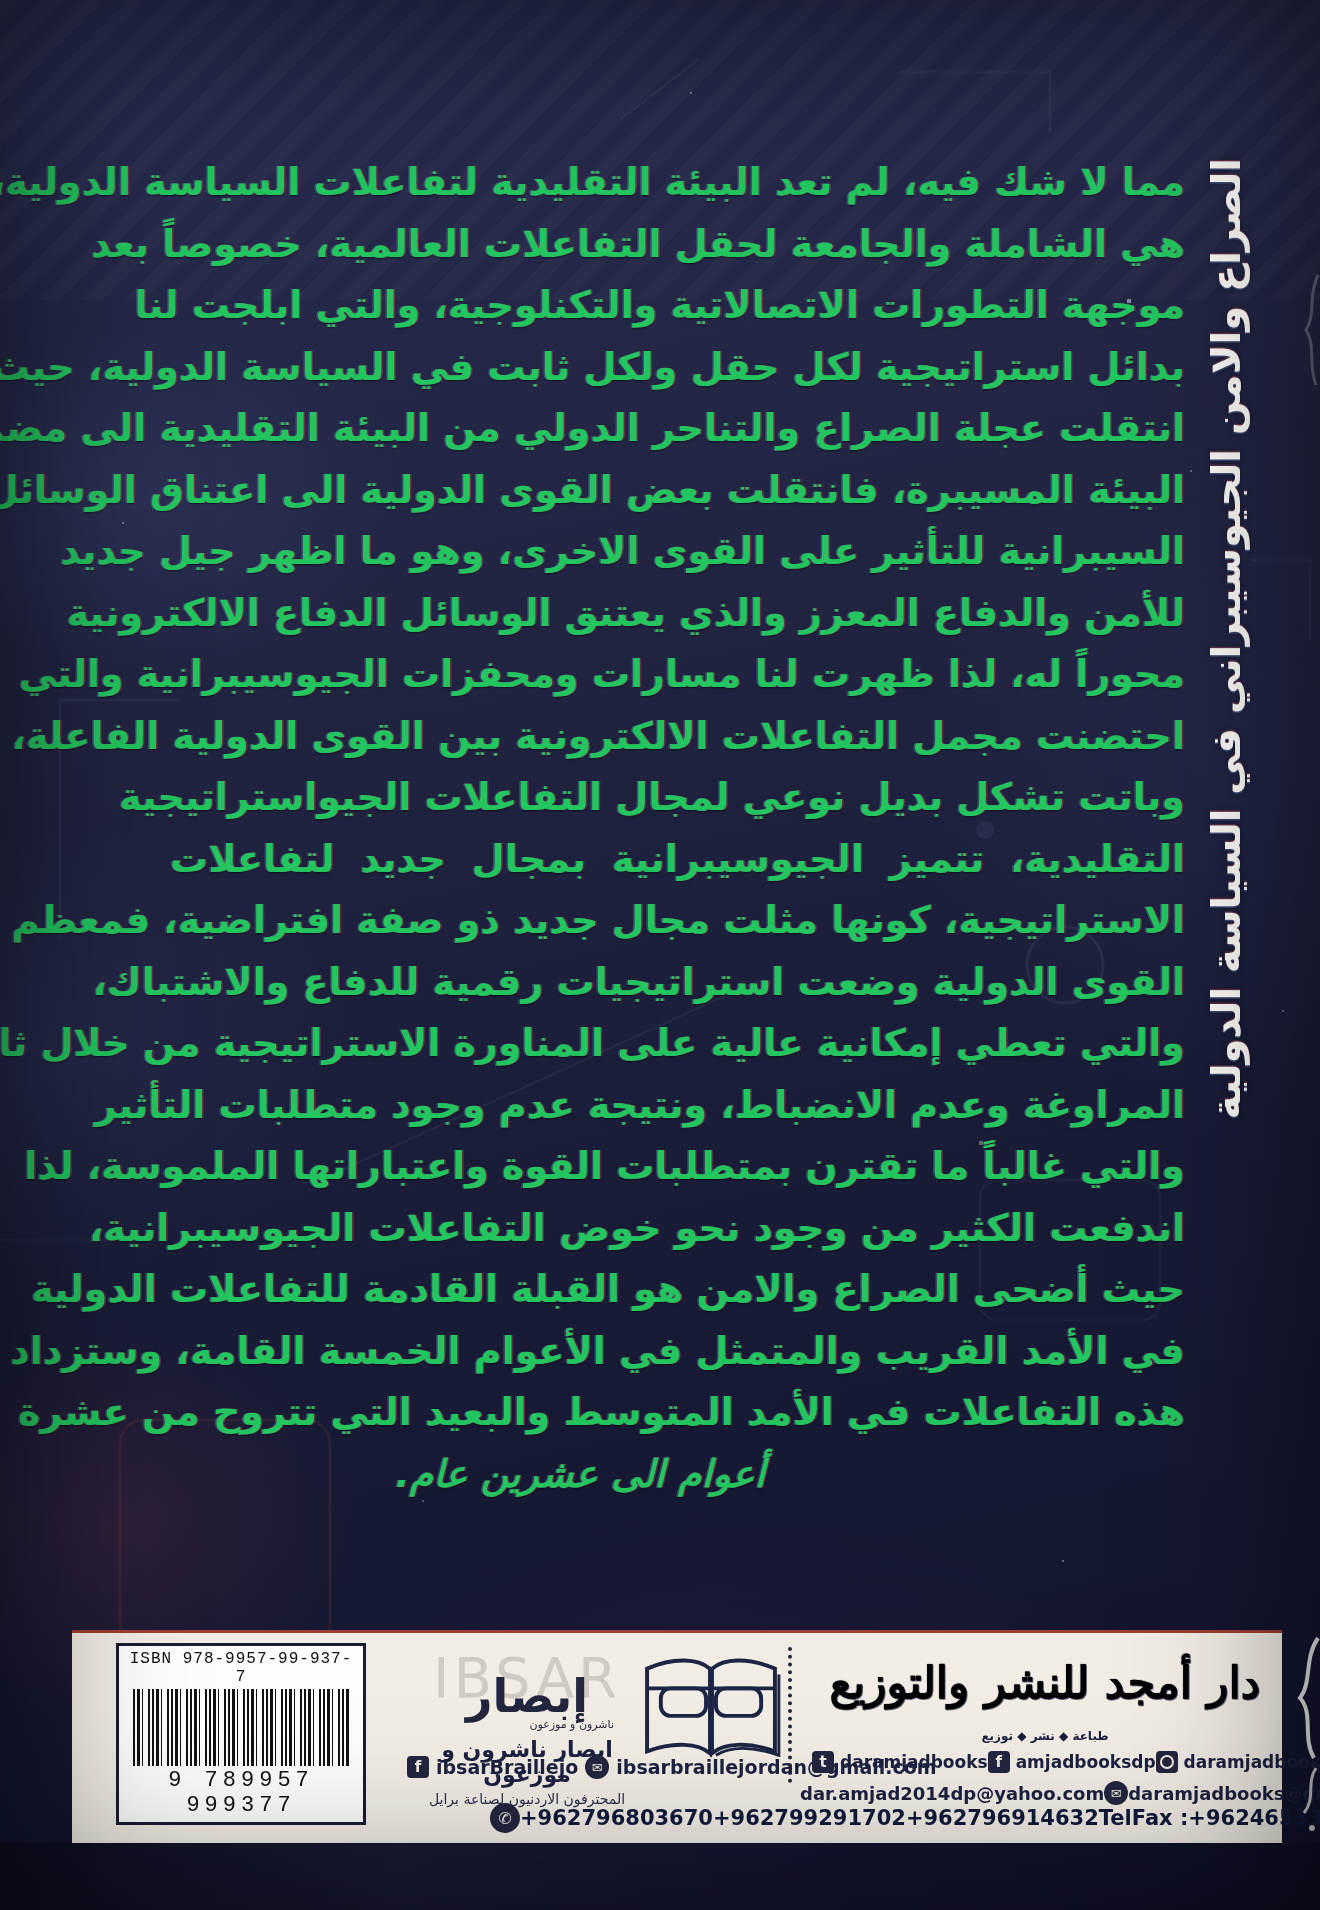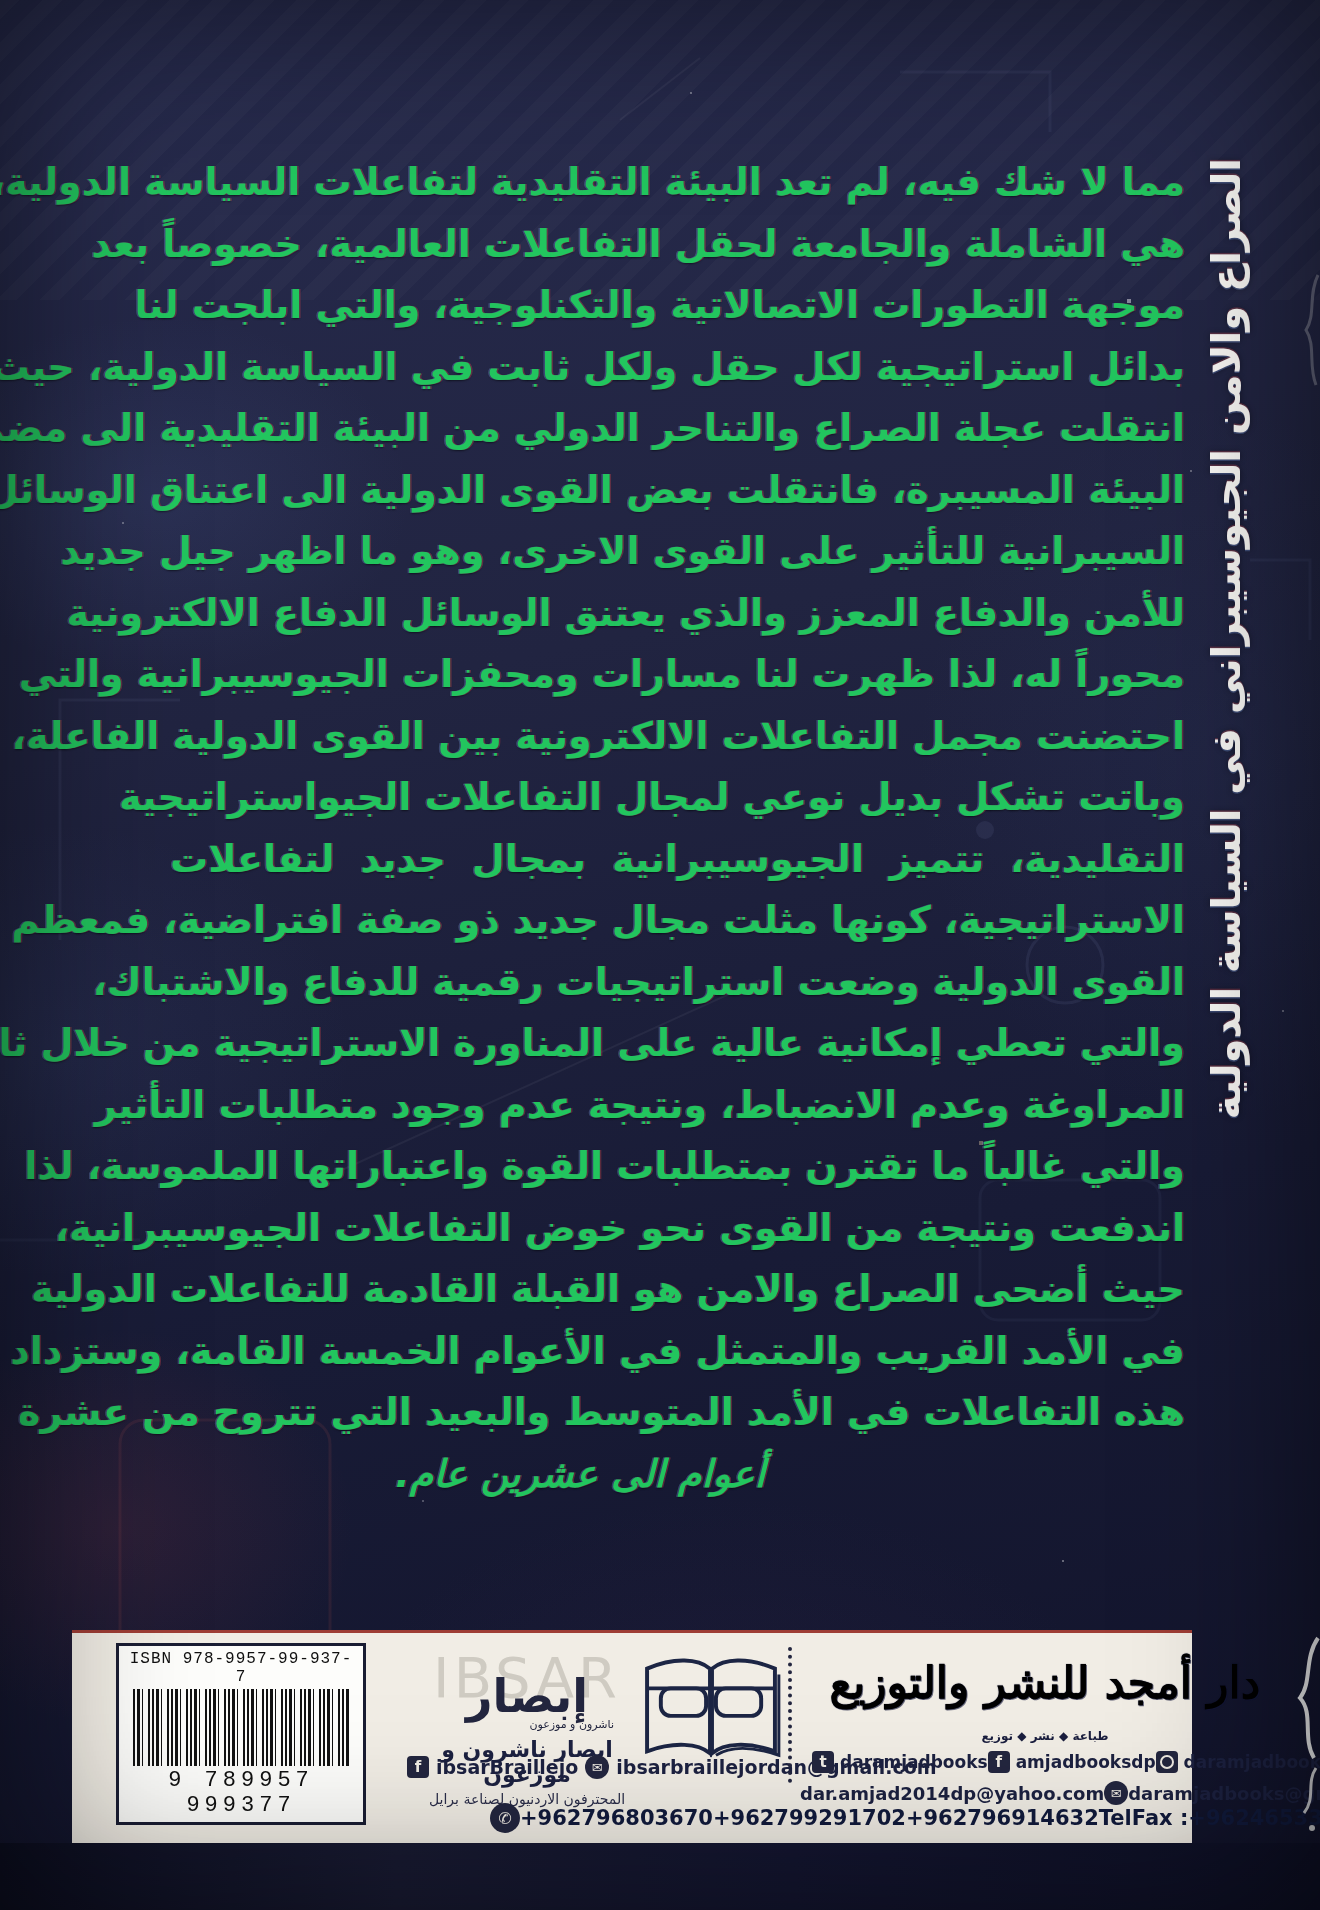--- a/index.html
+++ b/index.html
@@ -50,21 +50,21 @@
     text-shadow:1.5px 0 rgba(195,70,80,.4), -1.5px 0 rgba(140,180,255,.28), 0 1px 2px rgba(0,0,0,.5);
   }
   .tline{
     height:61.5px;line-height:61.5px;white-space:nowrap;overflow:visible;
     text-align:justify;text-align-last:justify;
   }
   .tline.last{text-align-last:right;padding-inline-start:420px;font-style:italic;}
 
   
   .footer{
-    position:absolute;left:72px;top:1630px;width:1120px;height:210px;
+    position:absolute;left:72px;top:1630px;width:1210px;height:210px;
     background:#f1ede5;border-top:3px solid #9e3d35;border-bottom:3px solid #9e3d35;
     color:#1c2140;
   }
   .barcode-box{
     position:absolute;left:44px;top:10px;width:250px;height:182px;
     border:3px solid #1a1d33;background:#fdfdfb;
     display:flex;flex-direction:column;align-items:stretch;padding:4px 10px;box-sizing:border-box;
   }
   .isbn-label{font-family:"Liberation Mono",monospace;font-size:16px;text-align:center;color:#111;letter-spacing:1px;}
   .bars{
@@ -165,21 +165,21 @@
   <div class="tline">للأمن والدفاع المعزز والذي يعتنق الوسائل الدفاع الالكترونية</div>
   <div class="tline">محوراً له، لذا ظهرت لنا مسارات ومحفزات الجيوسيبرانية والتي</div>
   <div class="tline">احتضنت مجمل التفاعلات الالكترونية بين القوى الدولية الفاعلة،</div>
   <div class="tline">وباتت تشكل بديل نوعي لمجال التفاعلات الجيواستراتيجية</div>
   <div class="tline">التقليدية، تتميز الجيوسيبرانية بمجال جديد لتفاعلات</div>
   <div class="tline">الاستراتيجية، كونها مثلت مجال جديد ذو صفة افتراضية، فمعظم</div>
   <div class="tline">القوى الدولية وضعت استراتيجيات رقمية للدفاع والاشتباك،</div>
   <div class="tline">والتي تعطي إمكانية عالية على المناورة الاستراتيجية من خلال ثابت</div>
   <div class="tline">المراوغة وعدم الانضباط، ونتيجة عدم وجود متطلبات التأثير</div>
   <div class="tline">والتي غالباً ما تقترن بمتطلبات القوة واعتباراتها الملموسة، لذا</div>
-  <div class="tline">اندفعت ونتيجة من القوى نحو خوض التفاعلات الجيوسيبرانية،</div>
+  <div class="tline">اندفعت الكثير من وجود نحو خوض التفاعلات الجيوسيبرانية،</div>
   <div class="tline">حيث أضحى الصراع والامن هو القبلة القادمة للتفاعلات الدولية</div>
   <div class="tline">في الأمد القريب والمتمثل في الأعوام الخمسة القامة، وستزداد شدة</div>
   <div class="tline">هذه التفاعلات في الأمد المتوسط والبعيد التي تتروح من عشرة</div>
   <div class="tline last">أعوام الى عشرين عام.</div>
 </div>
 
 <div class="footer">
 
   <div class="barcode-box">
     <div class="isbn-label">ISBN 978-9957-99-937-7</div>

